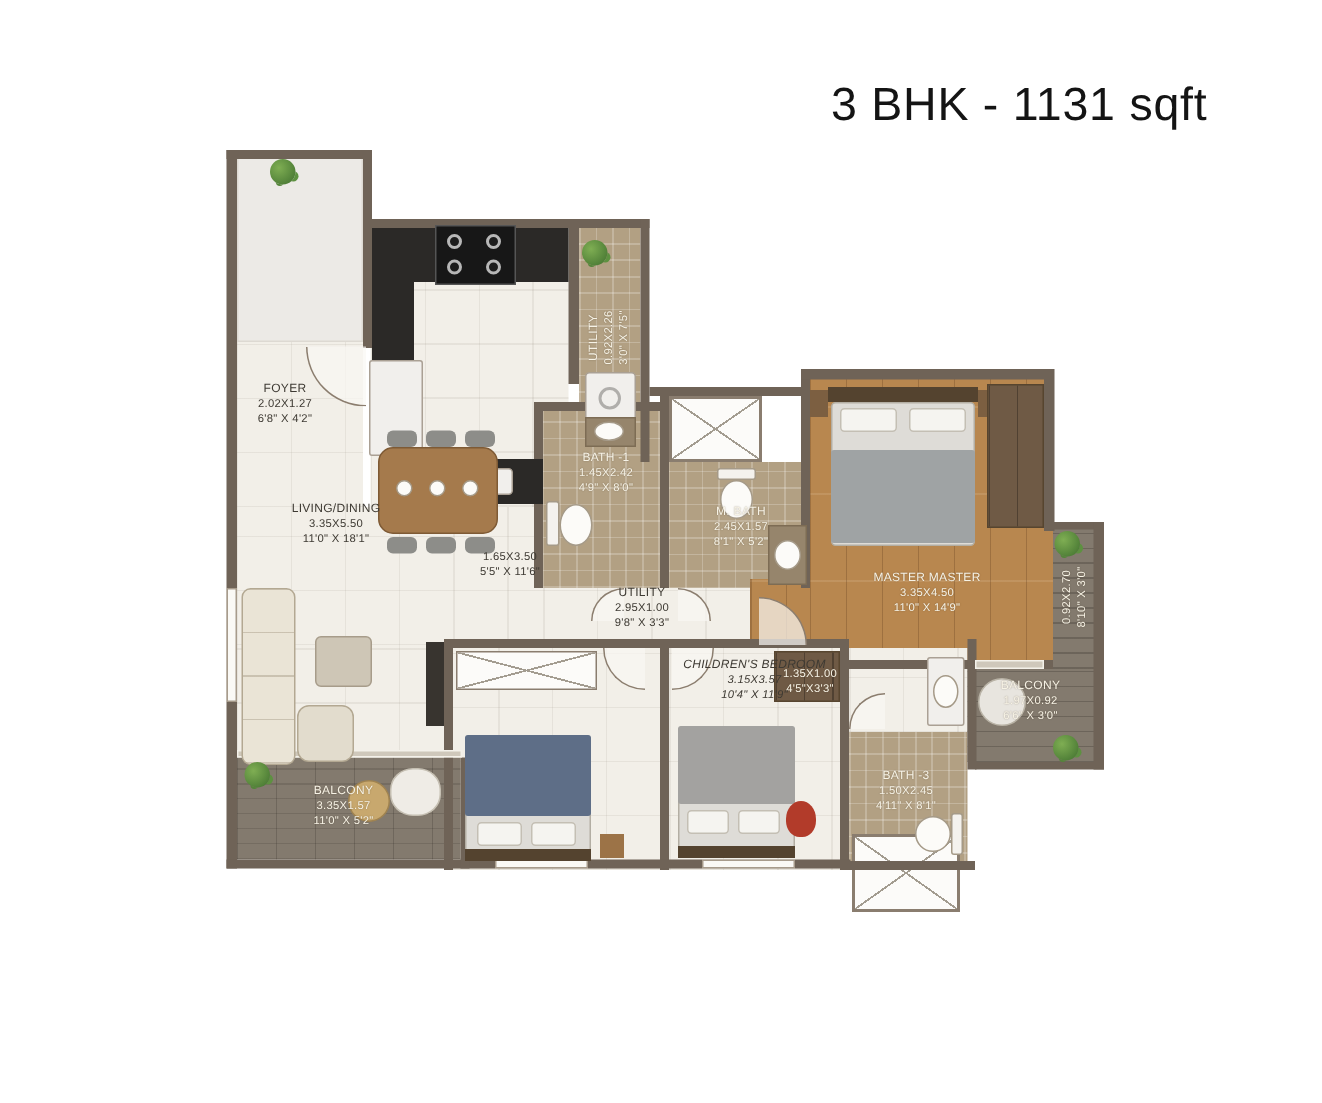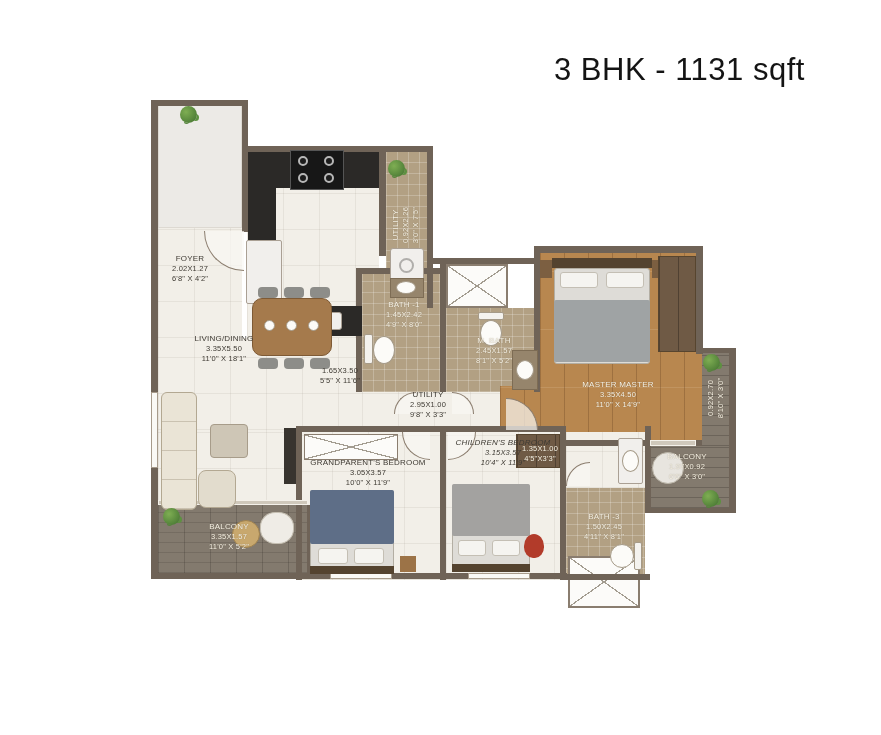--- a/index.html
+++ b/index.html
@@ -246,25 +246,20 @@
     </div>
     <div class="rl" style="left:386px;top:390px;width:84px;">
       <span class="nm">UTILITY</span>
       <span>2.95X1.00</span>
       <span>9'8" X 3'3"</span>
     </div>
     <div class="rl lt" style="left:504px;top:396px;width:72px;margin-top:48px;">
       <span>1.35X1.00</span>
       <span>4'5"X3'3"</span>
     </div>
-    <div class="rl" style="left:300px;top:458px;width:136px;">
-      <span class="nm">GRANDPARENT'S BEDROOM</span>
-      <span>3.05X3.57</span>
-      <span>10'0" X 11'9"</span>
-    </div>
     <div class="rl" style="left:443px;top:438px;width:120px;font-style:italic;">
       <span class="nm">CHILDREN'S BEDROOM</span>
       <span>3.15X3.57</span>
       <span>10'4" X 11'9"</span>
     </div>
     <div class="rl lt" style="left:649px;top:452px;width:76px;">
       <span class="nm">BALCONY</span>
       <span>1.97X0.92</span>
       <span>6'6" X 3'0"</span>
     </div>

